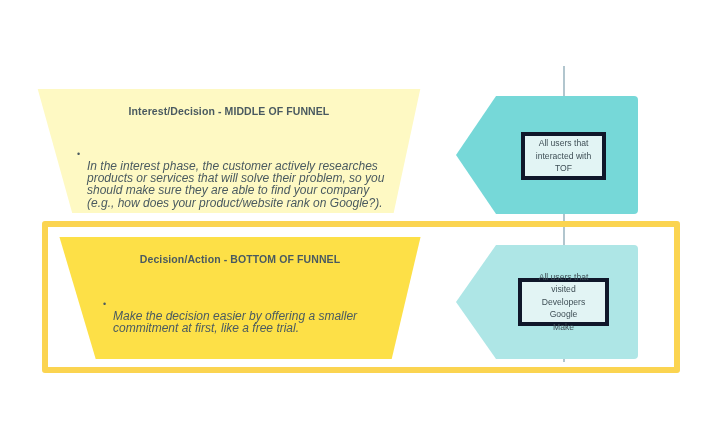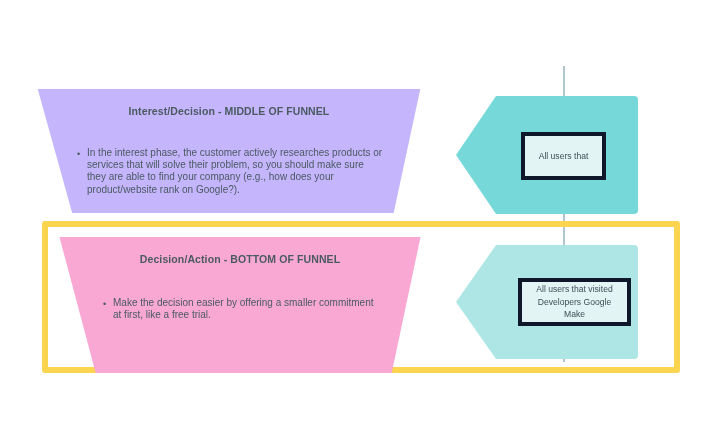--- a/index.html
+++ b/index.html
@@ -34,30 +34,30 @@
   
   .funnel {
     position: absolute;
     box-sizing: border-box;
   }
   .funnel-top {
     left: 33px;
     top: 89px;
     width: 392px;
     height: 124px;
-    background: #c4b5fd;
+    background: #fef9c3;
     clip-path: polygon(1.2% 0%, 98.8% 0%, 92% 100%, 10% 100%);
     border-radius: 4px;
   }
   .funnel-bottom {
     left: 55px;
     top: 237px;
     width: 370px;
-    height: 136px;
-    background: #f9a8d4;
+    height: 122px;
+    background: #fde047;
     clip-path: polygon(1.2% 0%, 98.8% 0%, 91% 100%, 11% 100%);
     border-radius: 4px;
   }
 
   .funnel-title {
     position: absolute;
     top: 16px;
     left: 0;
     right: 0;
     text-align: center;
@@ -88,23 +88,25 @@
   .bullet-dot {
     flex: 0 0 auto;
     width: 10px;
     font-size: 9px;
     line-height: 12px;
     color: #4a5a60;
     padding-top: 1px;
   }
   .bullet-text {
     flex: 1 1 auto;
-    font-size: 10px;
+    font-size: 12px;
     line-height: 12.2px;
+    font-style: italic;
     color: #4a5a60;
+    margin-top: 13px;
   }
 
   
   .arrow-shape {
     position: absolute;
     box-sizing: border-box;
   }
   .arrow-top {
     left: 456px;
     top: 96px;
@@ -151,21 +153,21 @@
   }
   .callout-top {
     left: 521px;
     top: 132px;
     width: 85px;
     height: 48px;
   }
   .callout-bottom {
     left: 518px;
     top: 278px;
-    width: 113px;
+    width: 91px;
     height: 48px;
   }
   .callout span { display: block; }
 </style>
 </head>
 <body>
 
 <div id="canvas">
 
   <svg class="connector" viewBox="0 0 720 445" width="720" height="445">
@@ -187,20 +189,21 @@
         <span class="bullet-text">In the interest phase, the customer actively researches products or services that will solve their problem, so you should make sure they are able to find your company (e.g., how does your product/website rank on Google?).</span>
       </div>
     </div>
   </div>
 
   <div class="arrow-shape arrow-top"></div>
 
   <div class="callout callout-top">
     <div>
       <span>All users that</span>
+      <span>interacted with TOF</span>
     </div>
   </div>
 
   <div class="highlight-frame"></div>
 
   <div class="funnel funnel-bottom">
     <div class="funnel-title">Decision/Action - BOTTOM OF FUNNEL</div>
     <div class="funnel-body">
       <div class="bullet-row">
         <span class="bullet-dot">•</span>

